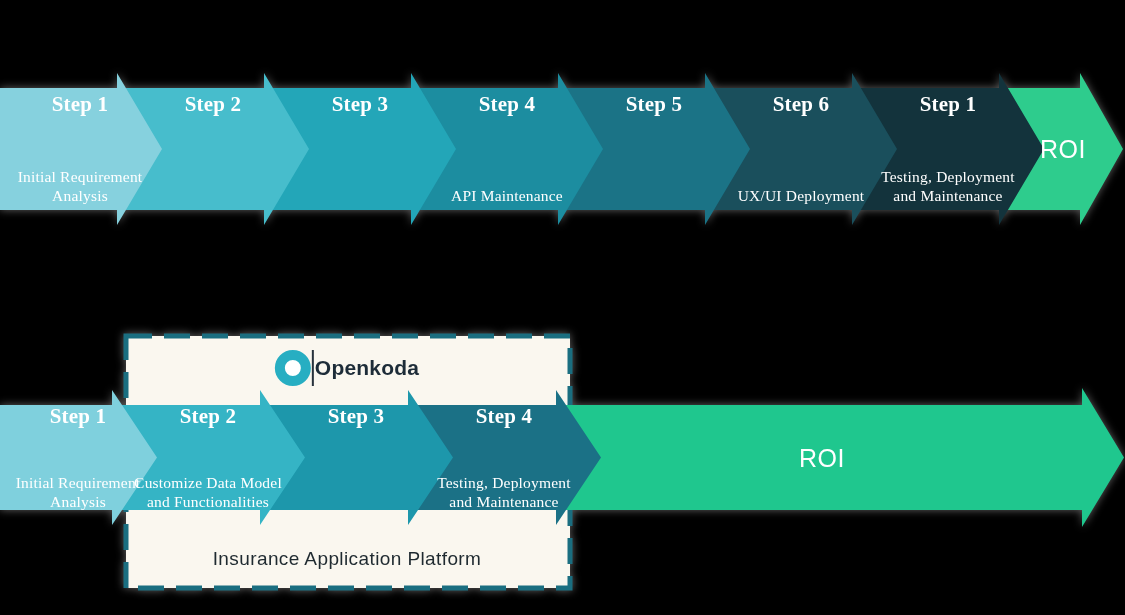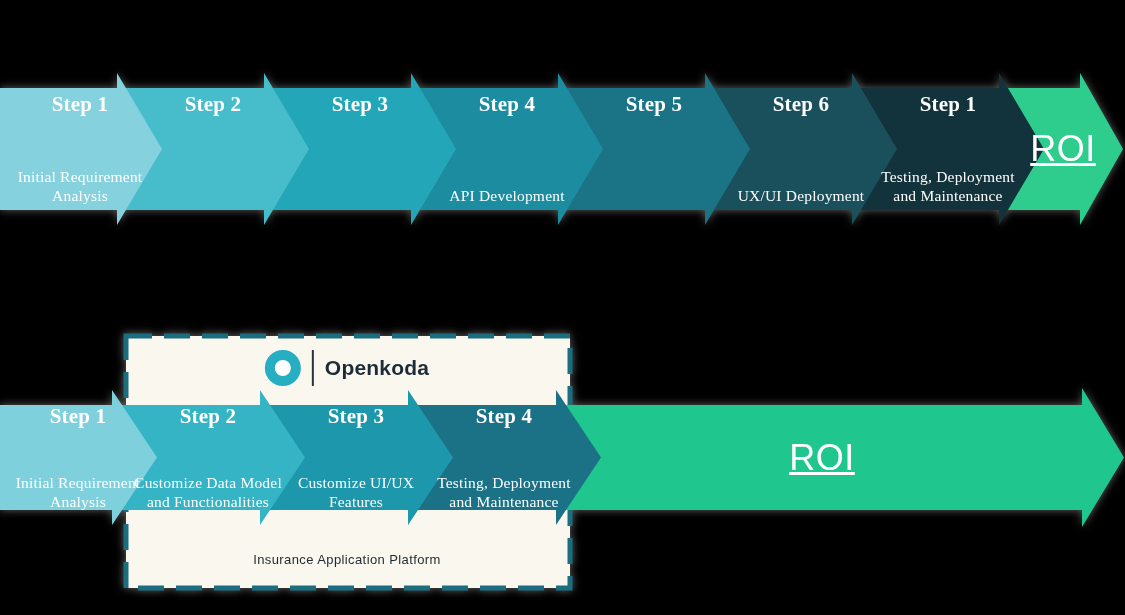--- a/index.html
+++ b/index.html
@@ -20,38 +20,38 @@
     align-items: center; justify-content: space-between;
     text-align: center; color: #ffffff;
     transform: translateX(-50%);
     pointer-events: none;
     font-family: Liberation Serif, serif;
   }
   .step-title { font-size: 21px; font-weight: 700; letter-spacing: 0.2px; margin-bottom: 5px; }
   .step-sub   { font-size: 15.5px; font-weight: 400; line-height: 1.22; letter-spacing: 0.2px; }
   .roi-label {
     position: absolute; transform: translate(-50%, -50%);
-    color: #ffffff; font-size: 36px; font-weight: 500; letter-spacing: 0.5px; text-decoration: underline;
+    color: #ffffff; font-size: 25px; font-weight: 500; letter-spacing: 0.5px;
   }
   .logo-row {
     position: absolute; left: 347px; top: 368px;
     transform: translate(-50%, -50%);
-    display: flex; align-items: center; gap: 11px;
+    display: flex; align-items: center; gap: 1px;
   }
   .logo-donut {
     width: 36px; height: 36px; border-radius: 50%;
     border: 10px solid #27aec2; background: #ffffff;
     box-sizing: border-box;
   }
   .logo-divider { width: 2px; height: 36px; background: #27323c; }
   .logo-text { font-size: 21px; font-weight: 600; color: #1d2c38; letter-spacing: 0.2px; }
   .platform-caption {
     position: absolute; left: 347px; top: 559px;
     transform: translate(-50%, -50%);
-    font-size: 13px; font-weight: 400; color: #1f2a30; letter-spacing: 0.4px;
+    font-size: 19px; font-weight: 400; color: #1f2a30; letter-spacing: 0.4px;
     white-space: nowrap;
   }
 </style>
 </head>
 <body>
 
 <div class="stage">
 
   <svg class="flow" width="1125" height="615" viewBox="0 0 1125 615">
     <polygon points="999,88 1080,88 1080,73 1123,149 1080,225 1080,210 999,210" fill="#2ecc8d"></polygon>
@@ -78,21 +78,21 @@
     <div class="step-sub">Initial Requirement Analysis</div>
   </div>
   <div class="step-text" style="left:213px; top:92px; height:114px;">
     <div class="step-title">Step 2</div>
   </div>
   <div class="step-text" style="left:360px; top:92px; height:114px;">
     <div class="step-title">Step 3</div>
   </div>
   <div class="step-text" style="left:507px; top:92px; height:114px;">
     <div class="step-title">Step 4</div>
-    <div class="step-sub">API Development</div>
+    <div class="step-sub">API Maintenance</div>
   </div>
   <div class="step-text" style="left:654px; top:92px; height:114px;">
     <div class="step-title">Step 5</div>
   </div>
   <div class="step-text" style="left:801px; top:92px; height:114px;">
     <div class="step-title">Step 6</div>
     <div class="step-sub">UX/UI Deployment</div>
   </div>
   <div class="step-text" style="left:948px; top:92px; height:114px;">
     <div class="step-title">Step 1</div>
@@ -103,21 +103,20 @@
   <div class="step-text" style="left:78px;  top:404px; height:108px;">
     <div class="step-title">Step 1</div>
     <div class="step-sub">Initial Requirement Analysis</div>
   </div>
   <div class="step-text" style="left:208px; top:404px; height:108px;">
     <div class="step-title">Step 2</div>
     <div class="step-sub">Customize Data Model and Functionalities</div>
   </div>
   <div class="step-text" style="left:356px; top:404px; height:108px;">
     <div class="step-title">Step 3</div>
-    <div class="step-sub">Customize UI/UX Features</div>
   </div>
   <div class="step-text" style="left:504px; top:404px; height:108px;">
     <div class="step-title">Step 4</div>
     <div class="step-sub">Testing, Deployment and Maintenance</div>
   </div>
   <div class="roi-label" style="left:822px; top:458px;">ROI</div>
 
   <div class="logo-row">
     <div class="logo-donut" style="border-color: rgb(39, 174, 194);"></div>
     <div class="logo-divider"></div>

